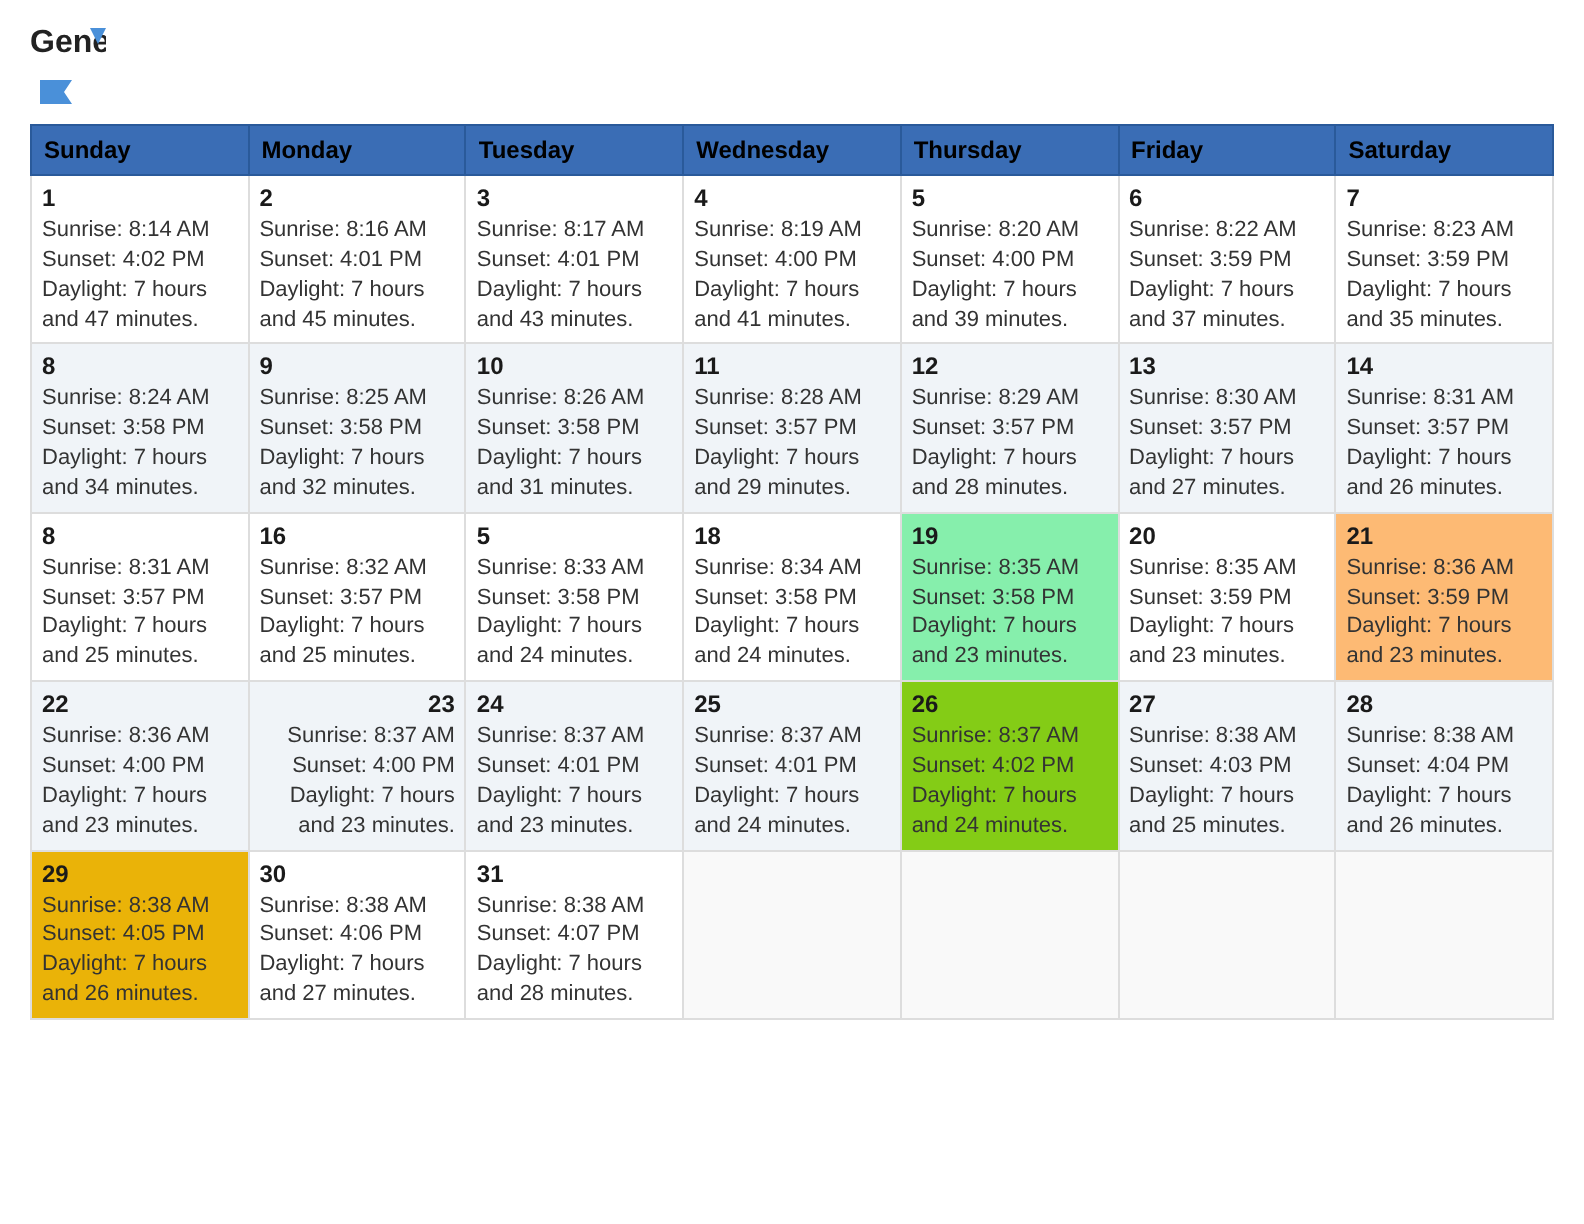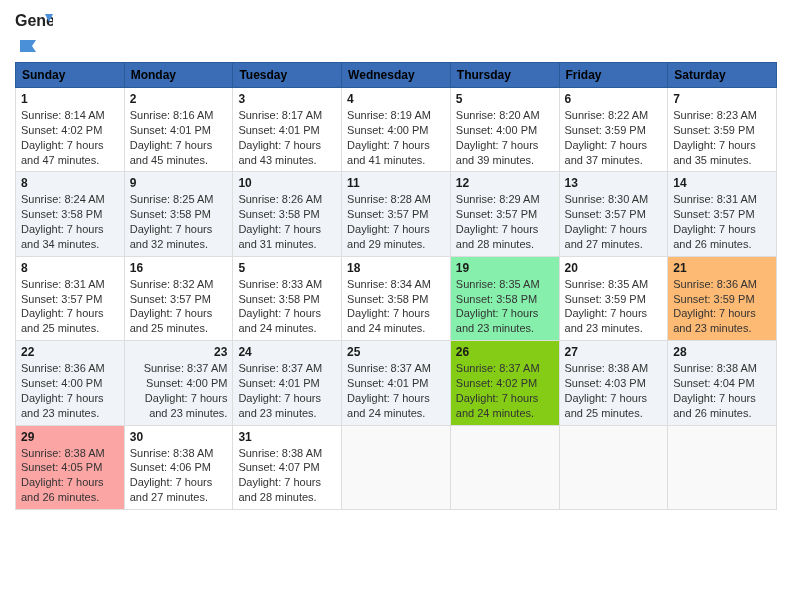--- a/index.html
+++ b/index.html
@@ -239,21 +239,21 @@
           <td style="background: rgb(240, 244, 248);">
             <span class="day-num">27</span>
             <div class="day-info">Sunrise: 8:38 AM<br>Sunset: 4:03 PM<br>Daylight: 7 hours<br>and 25 minutes.</div>
           </td>
           <td style="background: rgb(240, 244, 248);">
             <span class="day-num">28</span>
             <div class="day-info">Sunrise: 8:38 AM<br>Sunset: 4:04 PM<br>Daylight: 7 hours<br>and 26 minutes.</div>
           </td>
         </tr>
         <tr>
-          <td style="background: #fca5a5; margin-left: 20px;">
+          <td style="background: #eab308; margin-left: 20px;">
             <span class="day-num">29</span>
             <div class="day-info">Sunrise: 8:38 AM<br>Sunset: 4:05 PM<br>Daylight: 7 hours<br>and 26 minutes.</div>
           </td>
           <td style="background: rgb(255, 255, 255);">
             <span class="day-num">30</span>
             <div class="day-info">Sunrise: 8:38 AM<br>Sunset: 4:06 PM<br>Daylight: 7 hours<br>and 27 minutes.</div>
           </td>
           <td style="background: rgb(255, 255, 255);">
             <span class="day-num">31</span>
             <div class="day-info">Sunrise: 8:38 AM<br>Sunset: 4:07 PM<br>Daylight: 7 hours<br>and 28 minutes.</div>

